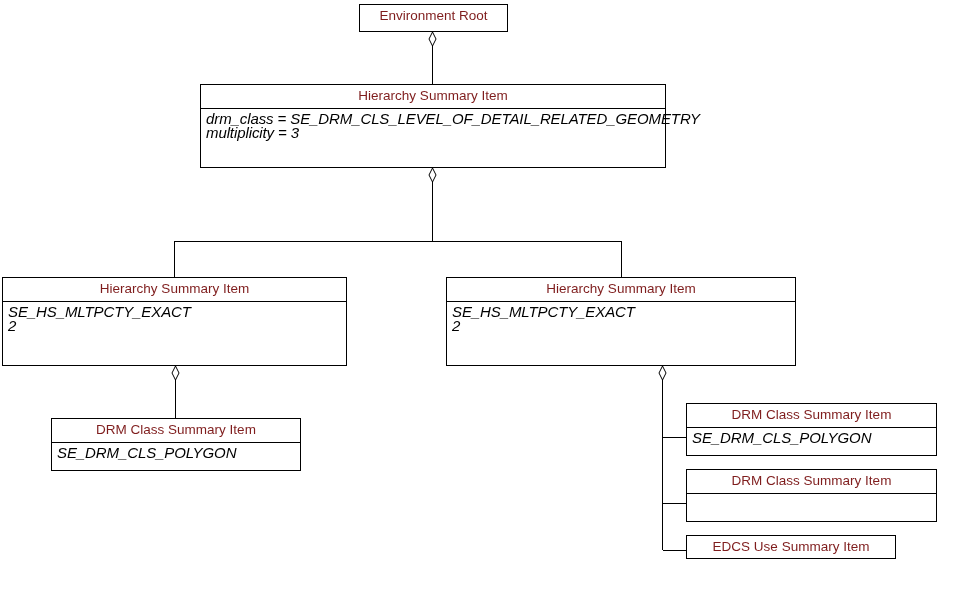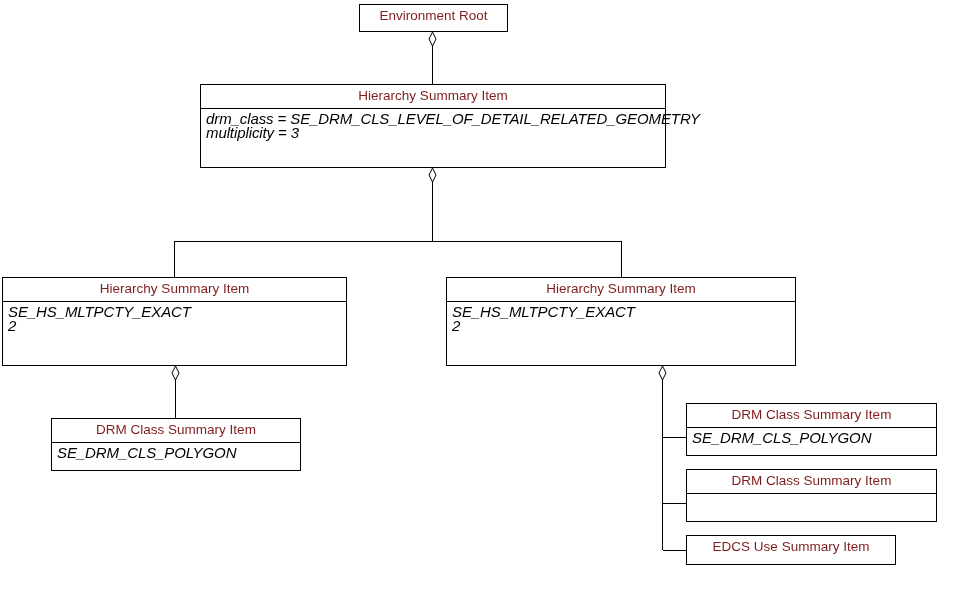--- a/index.html
+++ b/index.html
@@ -121,17 +121,17 @@
     <div class="node-title">DRM Class Summary Item</div>
     <div class="node-body">
       <div class="attr">SE_DRM_CLS_POLYGON</div>
     </div>
   </div>
 
   <div class="node compartmented" id="node-drm-class-summary-item-vertex" style="left:686px; top:469px; width:251px; height:53px;">
     <div class="node-title">DRM Class Summary Item</div>
   </div>
 
-  <div class="node" id="node-edcs-use-summary-item" style="left:686px; top:535px; width:210px; height:30px;">
+  <div class="node" id="node-edcs-use-summary-item" style="left:686px; top:535px; width:210px; height:24px;">
     <div class="node-title">EDCS Use Summary Item</div>
   </div>
 
 </div>
 
 </body></html>

